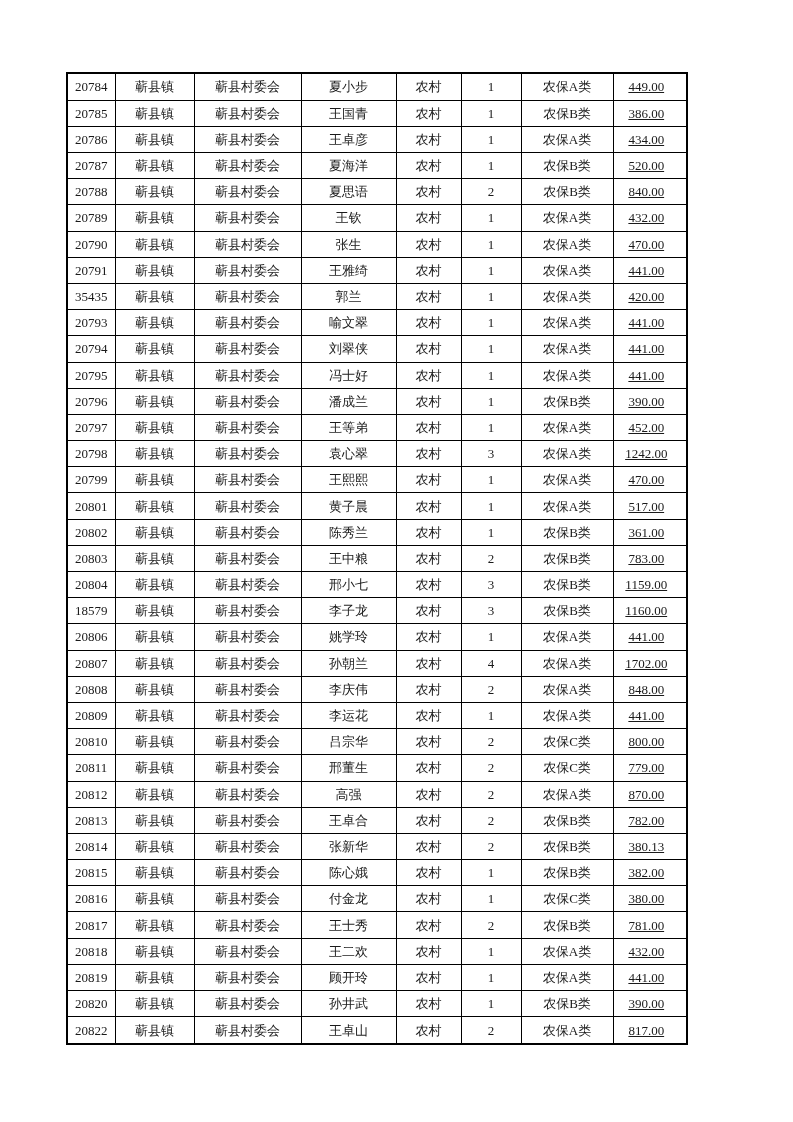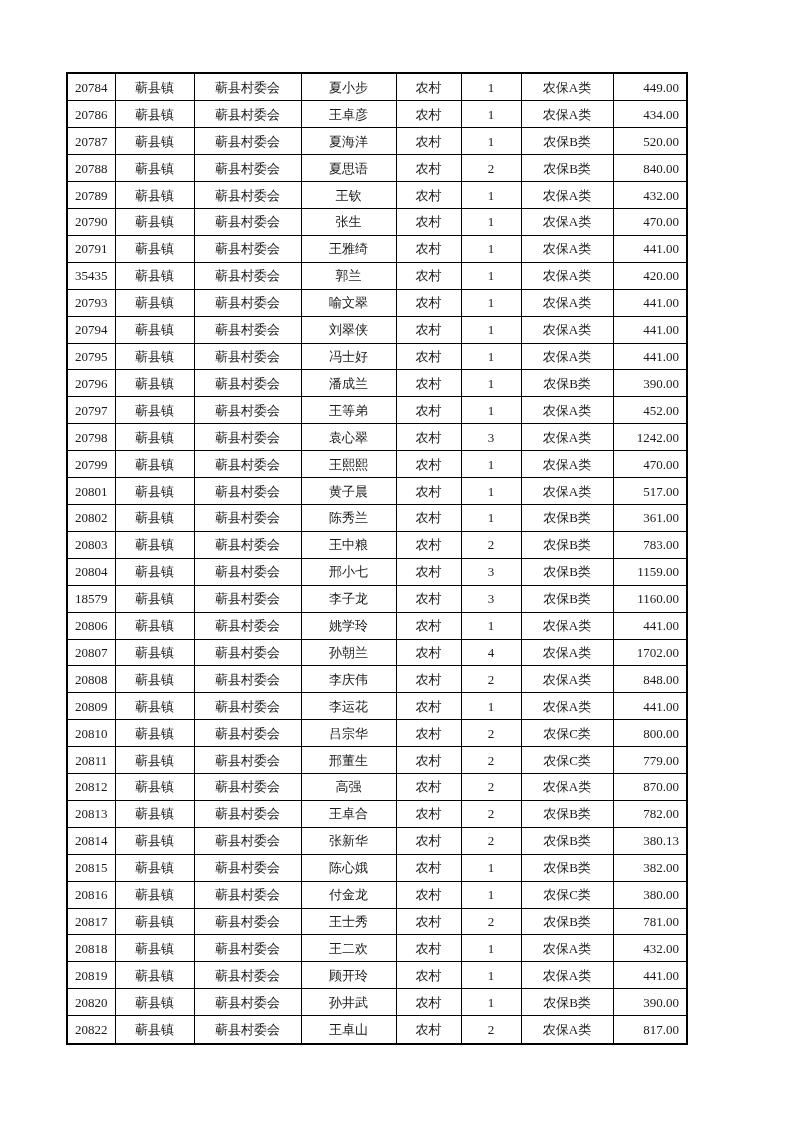--- a/index.html
+++ b/index.html
@@ -31,22 +31,23 @@
     font-size: 13px;
     line-height: 1;
     text-align: center;
     vertical-align: middle;
     padding: 0;
     white-space: nowrap;
     overflow: hidden;
   }
   
   table.records td.c7 {
-    text-align: right;
+    text-align: center;
     padding-right: 7px;
+    text-decoration: underline;
   }
 </style>
 </head>
 <body>
 
 <div class="page">
   <table class="records">
     <colgroup>
       <col style="width:48px">
       <col style="width:79px">
@@ -62,20 +63,30 @@
           <td class="c0">20784</td>
           <td class="c1">蕲县镇</td>
           <td class="c2">蕲县村委会</td>
           <td class="c3">夏小步</td>
           <td class="c4">农村</td>
           <td class="c5">1</td>
           <td class="c6">农保A类</td>
           <td class="c7">449.00</td>
         </tr>
         <tr>
+          <td class="c0">20785</td>
+          <td class="c1">蕲县镇</td>
+          <td class="c2">蕲县村委会</td>
+          <td class="c3">王国青</td>
+          <td class="c4">农村</td>
+          <td class="c5">1</td>
+          <td class="c6">农保B类</td>
+          <td class="c7">386.00</td>
+        </tr>
+        <tr>
           <td class="c0">20786</td>
           <td class="c1">蕲县镇</td>
           <td class="c2">蕲县村委会</td>
           <td class="c3">王卓彦</td>
           <td class="c4">农村</td>
           <td class="c5">1</td>
           <td class="c6">农保A类</td>
           <td class="c7">434.00</td>
         </tr>
         <tr>

